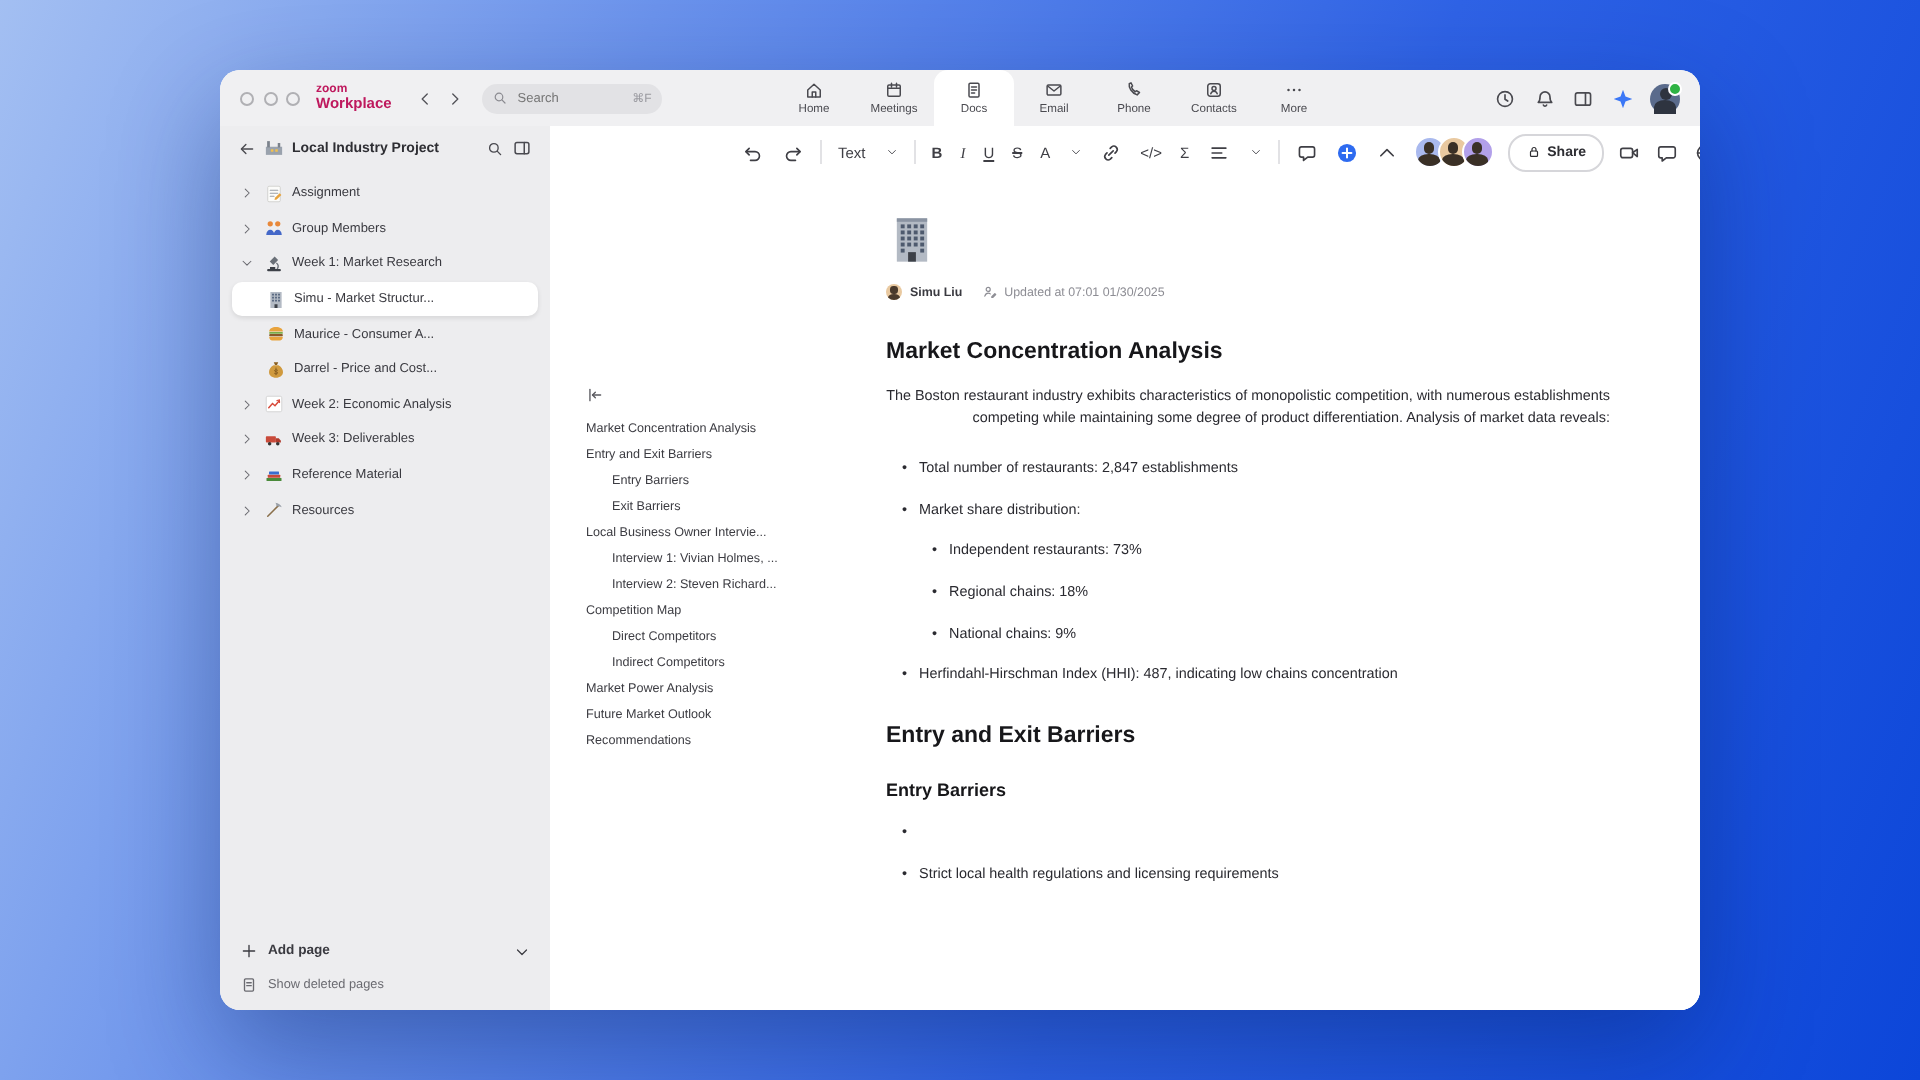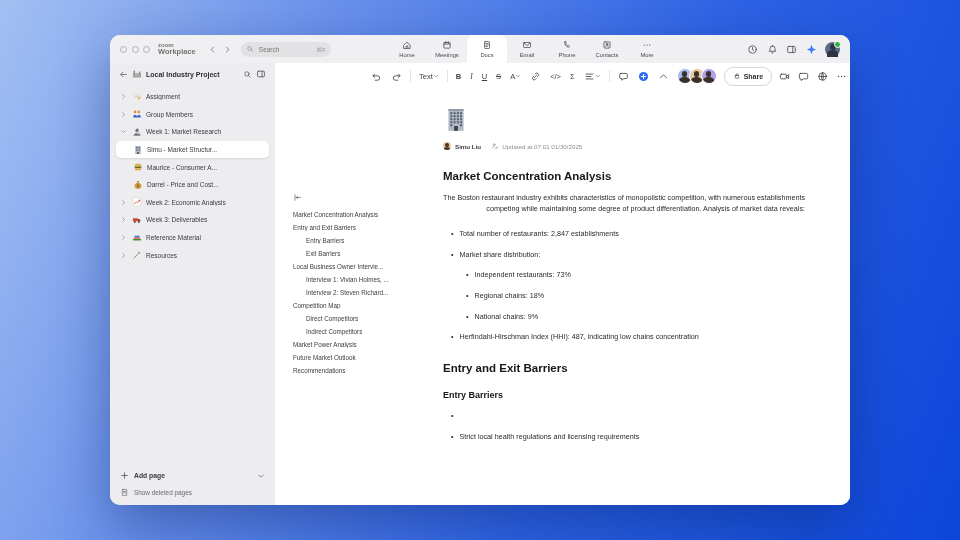--- a/index.html
+++ b/index.html
@@ -10,21 +10,21 @@
   }
   .window{
     position:absolute;left:110px;top:35px;width:740px;height:470px;
     background:#fff;border-radius:10px;overflow:hidden;display:flex;flex-direction:column;
     box-shadow:0 20px 55px rgba(0,25,90,.38);
   }
   
   .titlebar{height:28px;flex:none;background:#f0f0f2;display:flex;align-items:center;padding:0 10px;position:relative;}
   .lights{display:flex;gap:4.5px;margin-right:8px;}
   .light{width:7px;height:7px;border-radius:50%;border:1px solid #b0b0b4;box-sizing:border-box;background:transparent;}
-  .brand{line-height:1.05;margin-right:9px;color:#737373;}
+  .brand{line-height:1.05;margin-right:9px;color:#be185d;}
   .brand .top{font-size:6px;font-weight:700;display:block;}
   .brand .bottom{font-size:7.5px;font-weight:700;display:block;}
   .navbtn{color:#55555b;display:flex;align-items:center;padding:0 3px;}
   .searchpill{width:80px;height:15px;margin-left:6px;background:#e2e2e5;border-radius:8px;display:flex;align-items:center;padding:0 5px;gap:3px;color:#8a8a90;}
   .searchpill input{border:none;background:transparent;outline:none;width:40px;font-size:6.5px;color:#6a6a70;font-family:inherit;}
   .searchpill .shortcut{margin-left:auto;font-size:6px;color:#9a9aa0;}
   .tabs{position:absolute;left:277px;top:0;height:28px;display:flex;}
   .tab{width:40px;height:28px;display:flex;flex-direction:column;align-items:center;justify-content:center;gap:1.5px;color:#4a4a50;font-size:5.8px;border-radius:7px 7px 0 0;cursor:default;}
   .tab.active{background:#fff;}
   .tbright{margin-left:auto;display:flex;align-items:center;gap:8.5px;color:#4a4a50;}
@@ -45,21 +45,21 @@
   .trow.child{padding-left:17px;}
   .trow.sel{background:#fff;box-shadow:0 1px 2.5px rgba(0,0,0,.10);}
   .trow .lbl{overflow:hidden;text-overflow:ellipsis;}
   .sb-bottom{flex:none;padding:2px 10px 0;display:flex;flex-direction:column;gap:8px;}
   .addpage{display:flex;align-items:center;gap:5px;font-size:6.8px;color:#3a3a40;font-weight:600;}
   .addpage .grow{flex:1;}
   .showdel{display:flex;align-items:center;gap:5px;font-size:6.4px;color:#6a6a70;}
   
   .main{flex:1;background:#fff;display:flex;flex-direction:column;min-width:0;border-top-left-radius:8px;}
   .dtoolbar{height:26px;flex:none;display:flex;align-items:center;gap:7px;padding:0 14px 0 95px;color:#3f3f45;}
-  .tbtn{display:flex;align-items:center;gap:0;font-size:7.5px;color:#3f3f45;height:16px;padding:0 1px;border-radius:3px;cursor:default;}
+  .tbtn{display:flex;align-items:center;gap:10px;font-size:7.5px;color:#3f3f45;height:16px;padding:0 1px;border-radius:3px;cursor:default;}
   .tbtn.b{font-weight:700;}
   .tbtn.i{font-style:italic;font-family:"Liberation Serif","DejaVu Serif",serif;}
   .tbtn.u{text-decoration:underline;}
   .tbtn.s{text-decoration:line-through;}
   .vdiv{width:1px;height:12px;background:#e2e2e5;flex:none;}
   .tb-right{margin-left:auto;display:flex;align-items:center;gap:7px;}
   .avstack{display:flex;}
   .av{width:14px;height:14px;border-radius:50%;border:1.2px solid #fff;position:relative;overflow:hidden;margin-left:-4px;}
   .av:first-child{margin-left:0;}
   .av::before{content:"";position:absolute;left:4px;top:2px;width:5.5px;height:5.5px;border-radius:50%;background:#3a3026;}

